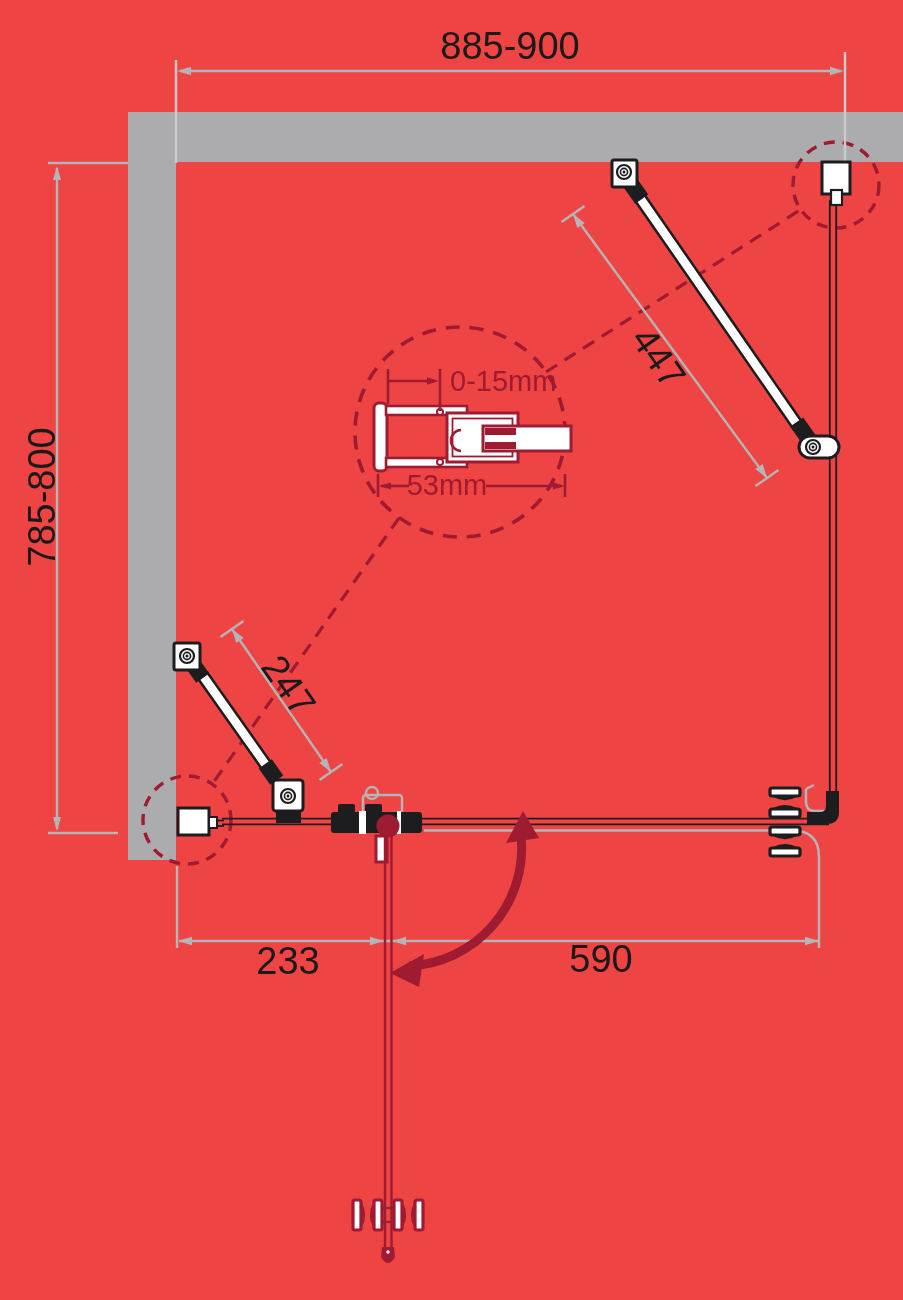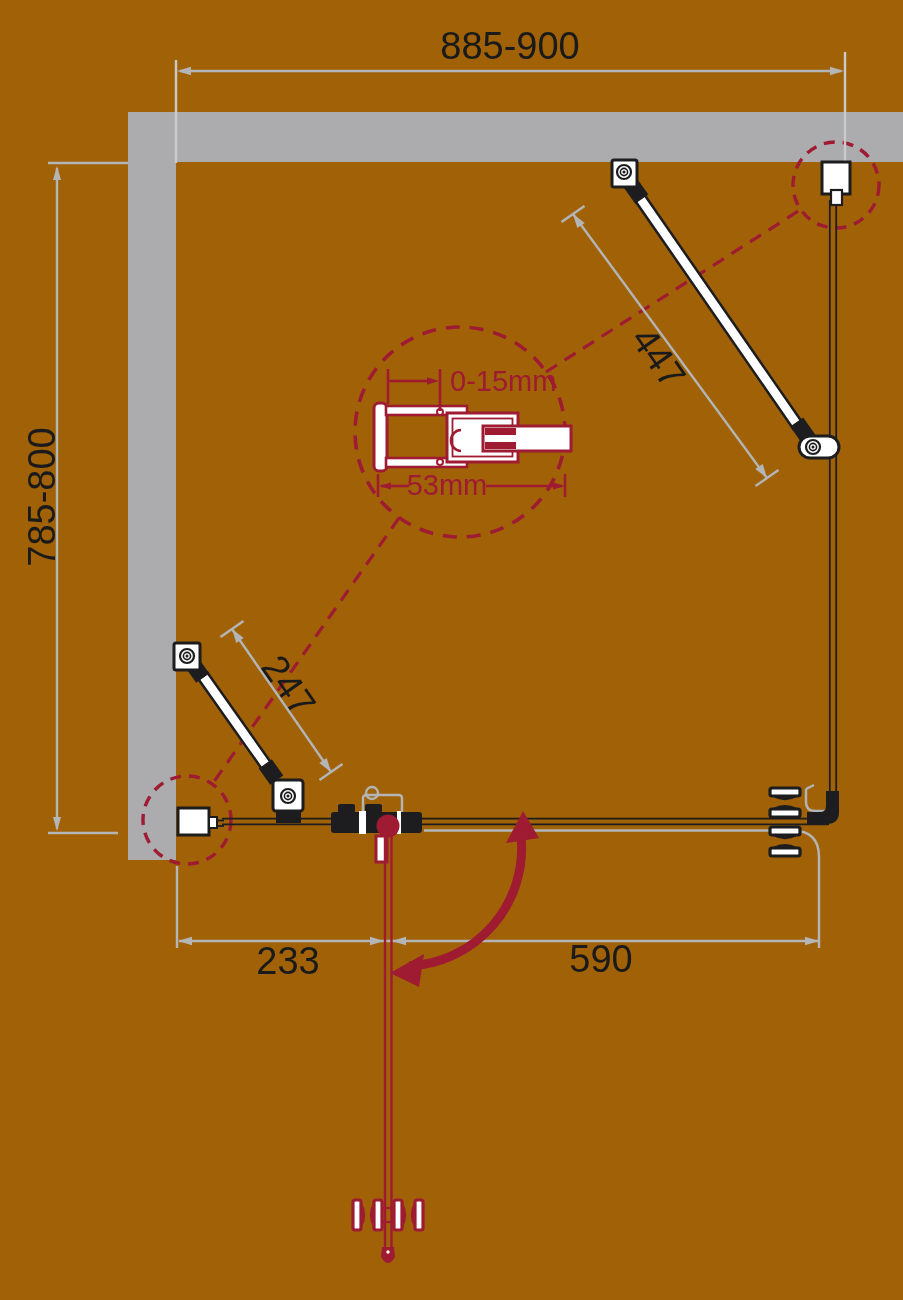--- a/index.html
+++ b/index.html
@@ -1,16 +1,16 @@
 <!DOCTYPE html>
 <html style="--accent-red: #9E1B32; --wall-gray: #ACACAE; --dim-gray: #B4B5B7; --line-black: #1D1D1F;"><head>
 <meta charset="utf-8">
 <style>
   html,body{margin:0;padding:0;background:#fff}
-  .stage{width:903px;height:1300px;margin:0 auto;position:relative;background:#a16207}
+  .stage{width:903px;height:1300px;margin:0 auto;position:relative;background:#ef4444}
   svg{display:block}
   text{fill:#1a1a1a;font-family:"Liberation Sans","DejaVu Sans",sans-serif;font-size:38px}
   .red-t{fill:var(--accent-red,#9E1B32);font-size:29px}
   .wall{fill:var(--wall-gray,#ACACAE)}
   .gray-s{stroke:var(--dim-gray,#B4B5B7)}
   .gray-f{fill:var(--dim-gray,#B4B5B7)}
   .lgray-s{stroke:#C9CACC}
   .blk-s{stroke:var(--line-black,#1D1D1F)}
   .blk-f{fill:var(--line-black,#1D1D1F)}
   .red-s{stroke:var(--accent-red,#9E1B32)}

